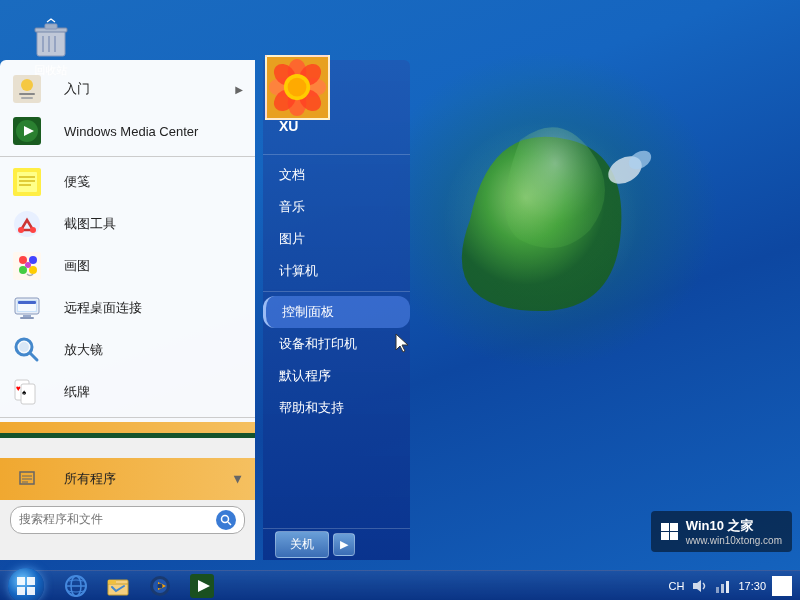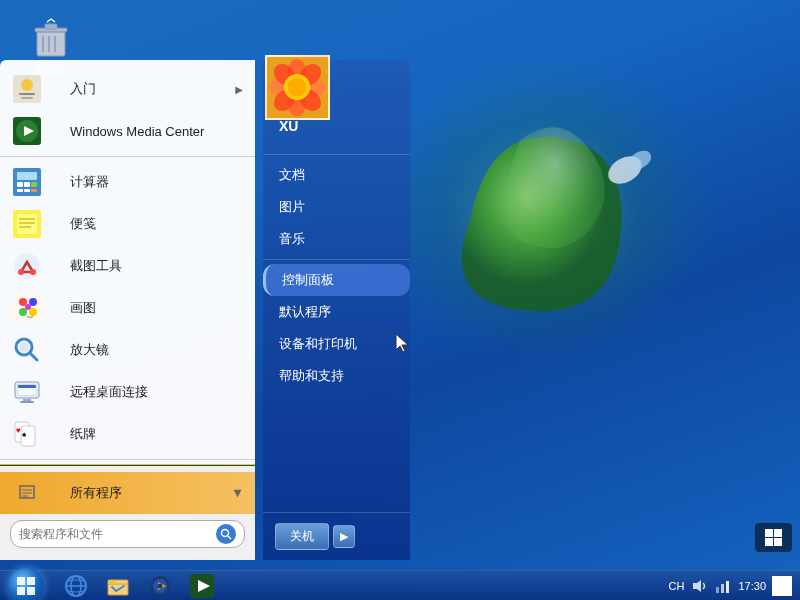--- a/index.html
+++ b/index.html
@@ -148,21 +148,21 @@
 
     #start-menu-left-items {
       flex: 1;
       padding: 8px 0;
       overflow: hidden;
     }
 
     .menu-item {
       display: flex;
       align-items: center;
-      gap: 28px;
+      gap: 22px;
       padding: 6px 12px;
       cursor: pointer;
       font-size: 13px;
       color: #222;
       position: relative;
     }
 
     .menu-item:hover, .menu-item.active {
       background: linear-gradient(to right, #f0a830, #f5c060);
     }
@@ -182,43 +182,43 @@
       color: #666;
     }
 
     .menu-divider {
       height: 1px;
       background: #ccc;
       margin: 4px 0;
     }
 
     #start-menu-bottom {
-      padding: 6px 0;
+      padding: 20px 0;
       background: rgba(240,240,240,0.97);
-      border-top: 1px solid #14532d;
+      border-top: 5px solid #14532d;
     }
 
     #search-bar {
       display: flex;
       align-items: center;
       margin: 6px 10px;
       background: white;
       border: 1px solid #aaa;
       border-radius: 12px;
       padding: 3px 8px;
       gap: 6px;
     }
 
     #search-input {
       flex: 1;
       border: none;
       outline: none;
       font-size: 12px;
       background: transparent;
-      font-family: Liberation Sans, sans-serif;
+      font-family: Liberation Mono, monospace;
     }
 
     .search-btn {
       width: 20px;
       height: 20px;
       background: #3a7bd5;
       border-radius: 50%;
       display: flex;
       align-items: center;
       justify-content: center;
@@ -422,35 +422,20 @@
               <rect width="28" height="28" rx="3" fill="#1a5c20"></rect>
               <circle cx="14" cy="14" r="11" fill="#2a8030"></circle>
               <polygon points="11,9 11,19 21,14" fill="white"></polygon>
             </svg>
           </div>
           <span>Windows Media Center</span>
         </div>
 
         <div class="menu-divider"></div>
 
-        <div class="menu-item">
-          <div class="item-icon">
-            <svg width="28" height="28" viewBox="0 0 28 28">
-              <rect width="28" height="28" rx="2" fill="#4488cc"></rect>
-              <rect x="4" y="4" width="20" height="8" rx="1" fill="#aaddff"></rect>
-              <rect x="4" y="14" width="6" height="5" rx="1" fill="#fff"></rect>
-              <rect x="11" y="14" width="6" height="5" rx="1" fill="#fff"></rect>
-              <rect x="18" y="14" width="6" height="5" rx="1" fill="#88cc44"></rect>
-              <rect x="4" y="21" width="6" height="3" rx="1" fill="#fff"></rect>
-              <rect x="11" y="21" width="6" height="3" rx="1" fill="#fff"></rect>
-              <rect x="18" y="21" width="6" height="3" rx="1" fill="#ff8844"></rect>
-            </svg>
-          </div>
-          <span>计算器</span>
-        </div>
 
         <div class="menu-item">
           <div class="item-icon">
             <svg width="28" height="28" viewBox="0 0 28 28">
               <rect width="28" height="28" rx="2" fill="#ffee44"></rect>
               <rect x="4" y="4" width="20" height="20" rx="1" fill="#ffff88"></rect>
               <line x1="6" y1="9" x2="22" y2="9" stroke="#ccaa00" stroke-width="1.2"></line>
               <line x1="6" y1="13" x2="22" y2="13" stroke="#ccaa00" stroke-width="1.2"></line>
               <line x1="6" y1="17" x2="18" y2="17" stroke="#ccaa00" stroke-width="1.2"></line>
             </svg>
@@ -482,41 +467,41 @@
               <circle cx="15" cy="13" r="3" fill="#cc44cc"></circle>
               <path d="M14,22 Q17,25 20,22" stroke="#aaa" stroke-width="1.5" fill="none"></path>
             </svg>
           </div>
           <span>画图</span>
         </div>
 
         <div class="menu-item">
           <div class="item-icon">
             <svg width="28" height="28" viewBox="0 0 28 28">
-              <circle cx="11" cy="11" r="8" fill="none" stroke="#4488cc" stroke-width="3"></circle>
-              <circle cx="11" cy="11" r="5" fill="rgba(100,160,220,0.2)"></circle>
-              <line x1="17" y1="17" x2="24" y2="24" stroke="#4488cc" stroke-width="3" stroke-linecap="round"></line>
-            </svg>
-          </div>
-          <span>放大镜</span>
-        </div>
-
-        <div class="menu-item">
-          <div class="item-icon">
-            <svg width="28" height="28" viewBox="0 0 28 28">
               <rect x="2" y="4" width="24" height="16" rx="2" fill="#e8eef8" stroke="#8899bb" stroke-width="1"></rect>
               <rect x="4" y="6" width="20" height="12" fill="#c8e0f8"></rect>
               <rect x="10" y="21" width="8" height="2" fill="#99aacc"></rect>
               <rect x="7" y="23" width="14" height="2" rx="1" fill="#8899bb"></rect>
 
               <rect x="5" y="7" width="18" height="10" rx="1" fill="#ffffff" opacity="0.8"></rect>
               <rect x="5" y="7" width="18" height="3" rx="1" fill="#4466cc"></rect>
             </svg>
           </div>
           <span>远程桌面连接</span>
+        </div>
+
+        <div class="menu-item">
+          <div class="item-icon">
+            <svg width="28" height="28" viewBox="0 0 28 28">
+              <circle cx="11" cy="11" r="8" fill="none" stroke="#4488cc" stroke-width="3"></circle>
+              <circle cx="11" cy="11" r="5" fill="rgba(100,160,220,0.2)"></circle>
+              <line x1="17" y1="17" x2="24" y2="24" stroke="#4488cc" stroke-width="3" stroke-linecap="round"></line>
+            </svg>
+          </div>
+          <span>放大镜</span>
         </div>
 
         <div class="menu-item">
           <div class="item-icon">
             <svg width="28" height="28" viewBox="0 0 28 28">
               <rect x="2" y="2" width="14" height="20" rx="2" fill="white" stroke="#ccc" stroke-width="1"></rect>
               <rect x="8" y="6" width="14" height="20" rx="2" fill="white" stroke="#ccc" stroke-width="1"></rect>
               <text x="3" y="13" font-size="8" fill="red">♥</text>
               <text x="9" y="17" font-size="8" fill="black">♠</text>
             </svg>
@@ -563,62 +548,69 @@
     <div id="start-menu-right" style="position:relative;margin-left:8px;">
 
       <div style="color:white;font-size:14px;font-weight:bold;padding:8px 16px 16px;">XU</div>
 
       <div class="right-menu-divider"></div>
 
       <div class="right-menu-item">
         <span>文档</span>
       </div>
       <div class="right-menu-item">
+        <span>音乐</span>
+      </div>
+      <div class="right-menu-item">
         <span>图片</span>
       </div>
       <div class="right-menu-item">
-        <span>音乐</span>
+        <span>计算机</span>
       </div>
 
       <div class="right-menu-divider"></div>
 
       <div class="right-menu-item highlighted" style="background:rgba(100,150,255,0.45);border-left:3px solid rgba(180,210,255,0.8);">
         <span>控制面板</span>
       </div>
       <div class="right-menu-item">
+        <span>设备和打印机</span>
+      </div>
+      <div class="right-menu-item">
         <span>默认程序</span>
-      </div>
-      <div class="right-menu-item">
-        <span>设备和打印机</span>
       </div>
       <div class="right-menu-item">
         <span>帮助和支持</span>
       </div>
 
-      <div id="right-bottom" style="margin-top:auto;padding:10px 12px;border-top:1px solid rgba(255,255,255,0.2);display:flex;align-items:center;justify-content:flex-start;gap:4px;position:absolute;bottom:0;width:100%;">
+      <div id="right-bottom" style="margin-top:auto;padding:2px 12px;border-top:1px solid rgba(255,255,255,0.2);display:flex;align-items:center;justify-content:flex-start;gap:4px;position:absolute;bottom:0;width:100%;">
         <button class="shutdown-btn">关机</button>
         <button class="shutdown-arrow">▶</button>
       </div>
     </div>
   </div>
 
   <svg style="position:absolute;left:394px;top:332px;z-index:200;pointer-events:none;" width="16" height="22" viewBox="0 0 16 22">
     <path d="M2,2 L2,18 L6,14 L9,20 L11,19 L8,13 L14,13 Z" fill="white" stroke="#333" stroke-width="1"></path>
   </svg>
 
   <div id="win10-badge">
     <div class="win10-logo">
       <div class="win10-logo-row">
         <div class="win10-logo-square"></div>
         <div class="win10-logo-square"></div>
       </div>
       <div class="win10-logo-row">
         <div class="win10-logo-square"></div>
         <div class="win10-logo-square"></div>
       </div>
+    </div>
+    <div id="win10-text">
+      <span style="font-size:13px;font-weight:bold;">Win10 之家</span>
+      <span style="font-size:10px;color:#ccc;">www.win10xtong.com</span>
     </div>
   </div>
 
   <div id="taskbar">
 
     <div id="start-btn">
       <div class="start-orb">
         <svg viewBox="0 0 22 22" fill="none">
           <rect x="2" y="2" width="8" height="8" fill="rgba(255,255,255,0.9)"></rect>
           <rect x="12" y="2" width="8" height="8" fill="rgba(255,255,255,0.9)"></rect>

